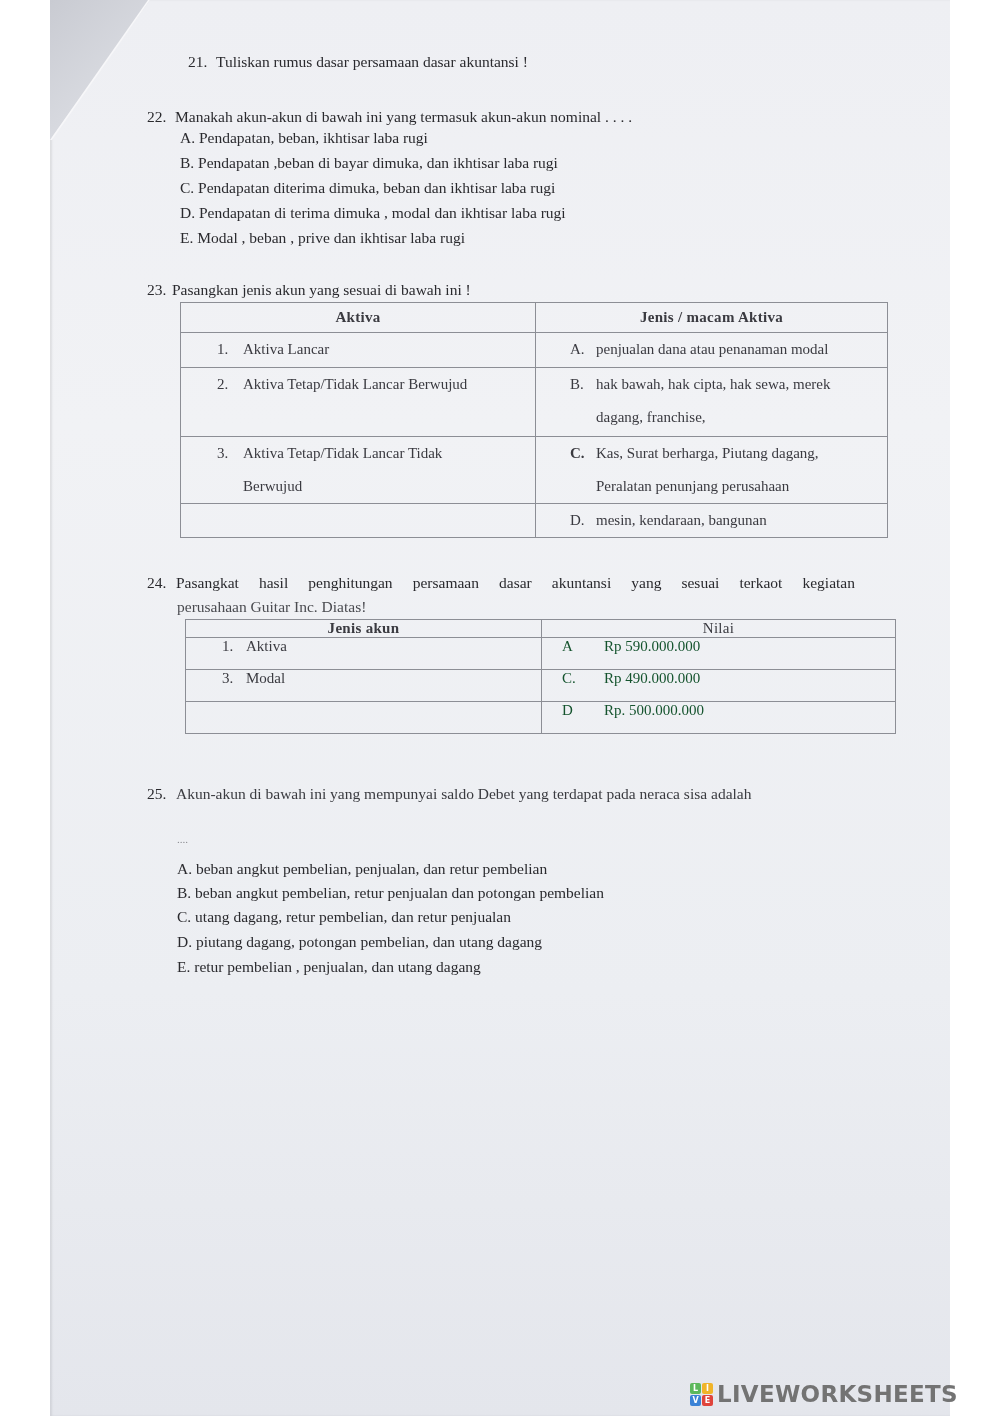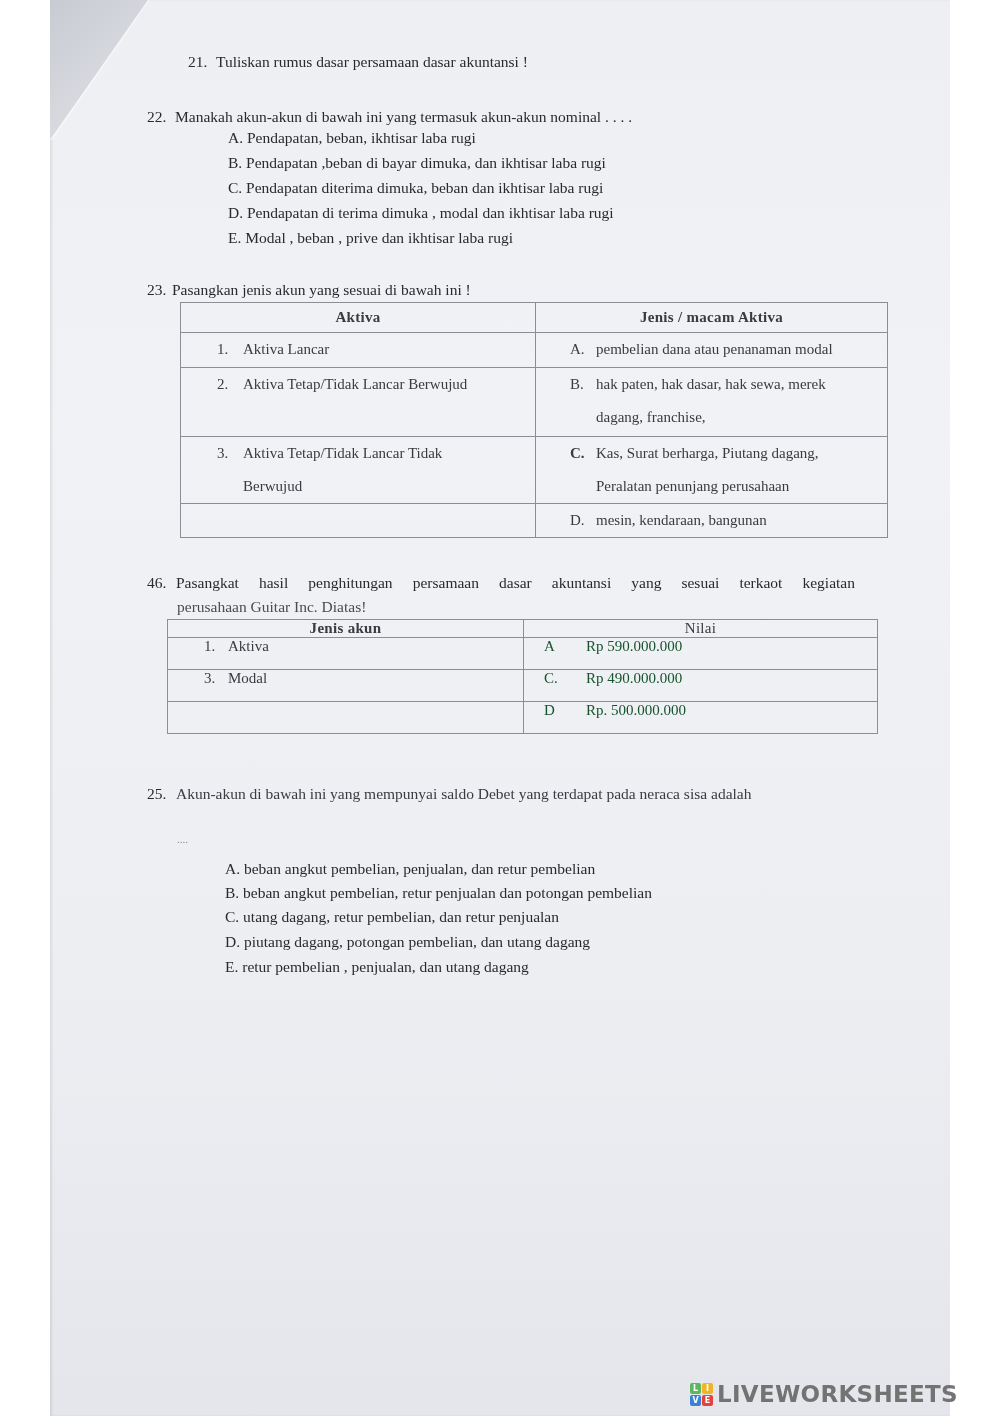--- a/index.html
+++ b/index.html
@@ -19,21 +19,21 @@
     background:linear-gradient(135deg,#c9cbd2 0%,#d8dae0 60%,#e2e4e9 100%);
     clip-path:polygon(0 0, 100% 0, 0 100%);
   }
   .fold-edge {
     position:absolute; left:50px; top:0; width:100px; height:140px;
     clip-path:polygon(98px 0, 100px 0, 2px 140px, 0 140px);
     background:#f7f7f9;
   }
   .q { position:absolute; font-size:15.5px; line-height:1; white-space:nowrap; }
   .qnum { display:inline-block; width:28px; }
-  .opt { position:absolute; font-size:15.5px; white-space:nowrap;margin-left:48px; }
+  .opt { position:absolute; font-size:15.5px; white-space:nowrap; }
 
   table.t {
     position:absolute; border-collapse:collapse;
     font-size:15px; color:#3a3a40;
   }
   table.t td, table.t th {
     border:1px solid #8c8e95; padding:0; vertical-align:top;
   }
   table.t th { font-weight:bold; text-align:center; letter-spacing:0.3px; }
   .cell { padding-top:8px; line-height:33px; }
@@ -90,54 +90,54 @@
   <tbody>
       <tr style="height:30px;">
     <th style="width:354px; vertical-align:middle;">Aktiva</th>
     <th style="vertical-align:middle;">Jenis / macam Aktiva</th>
   </tr>
   <tr style="height:35px;">
     <td>
           <div class="cell indent1" style="padding-top:0;"><span class="idx">1.</span><span>Aktiva Lancar</span></div>
         </td>
     <td>
-          <div class="cellR" style="padding-top:0;"><span class="idx">A.</span><span>pembelian dana atau penanaman modal</span></div>
+          <div class="cellR" style="padding-top:0;"><span class="idx">A.</span><span>penjualan dana atau penanaman modal</span></div>
         </td>
   </tr>
   <tr style="height:69px;">
     <td>
           <div class="cell indent1" style="padding-top:0;"><span class="idx">2.</span><span>Aktiva Tetap/Tidak Lancar Berwujud</span></div>
         </td>
     <td>
-          <div class="cellR" style="padding-top:0;"><span class="idx">B.</span><span>hak paten, hak dasar, hak sewa, merek</span><br><span style="padding-left:26px">dagang, franchise,</span></div>
+          <div class="cellR" style="padding-top:0;"><span class="idx">B.</span><span>hak bawah, hak cipta, hak sewa, merek</span><br><span style="padding-left:26px">dagang, franchise,</span></div>
         </td>
   </tr>
   <tr style="height:67px;">
     <td>
           <div class="cell indent1" style="padding-top:0;"><span class="idx">3.</span><span>Aktiva Tetap/Tidak Lancar Tidak</span><br><span style="padding-left:26px">Berwujud</span></div>
         </td>
     <td>
           <div class="cellR" style="padding-top:0;"><span class="idx" style="font-weight:bold">C.</span><span>Kas, Surat berharga, Piutang dagang,</span><br><span style="padding-left:26px">Peralatan penunjang perusahaan</span></div>
         </td>
   </tr>
   <tr style="height:34px;">
     <td></td>
     <td>
           <div class="cellR" style="padding-top:0;"><span class="idx">D.</span><span>mesin, kendaraan, bangunan</span></div>
         </td>
   </tr>
 </tbody>
   </table>
 
 <div class="q" style="left:147px; top:575px; width:708px; text-align:justify; text-align-last:justify; white-space:normal;">
-  <span class="qnum" style="width:29px">46.</span><span style="word-spacing:5px;">Pasangkat hasil penghitungan persamaan dasar akuntansi yang sesuai terkaot kegiatan</span>
+  <span class="qnum" style="width:29px">24.</span><span style="word-spacing:5px;">Pasangkat hasil penghitungan persamaan dasar akuntansi yang sesuai terkaot kegiatan</span>
 </div>
 <div class="q" style="left:177px; top:599px; color:#4a4b50;">perusahaan Guitar Inc. Diatas!</div>
 
-<table class="t t2" style="left:167px; top:619px; width:711px;">
+<table class="t t2" style="left:185px; top:619px; width:711px;">
   <tbody>
       <tr>
     <th style="width:355px;">Jenis akun</th>
     <th style="font-weight:normal;">Nilai</th>
   </tr>
   <tr>
     <td class="l"><span class="idx" style="display:inline-block;width:24px">1.</span><span>Aktiva</span></td>
     <td class="r"><span class="idx">A</span><span>Rp  590.000.000</span></td>
   </tr>
   <tr>

